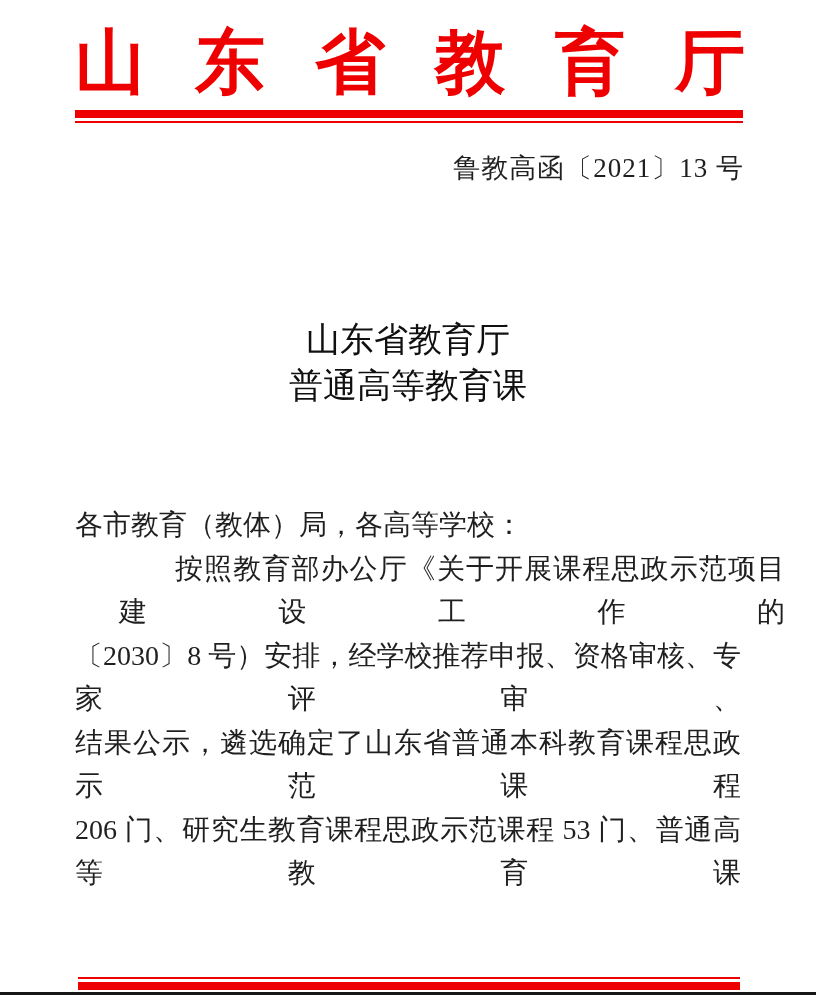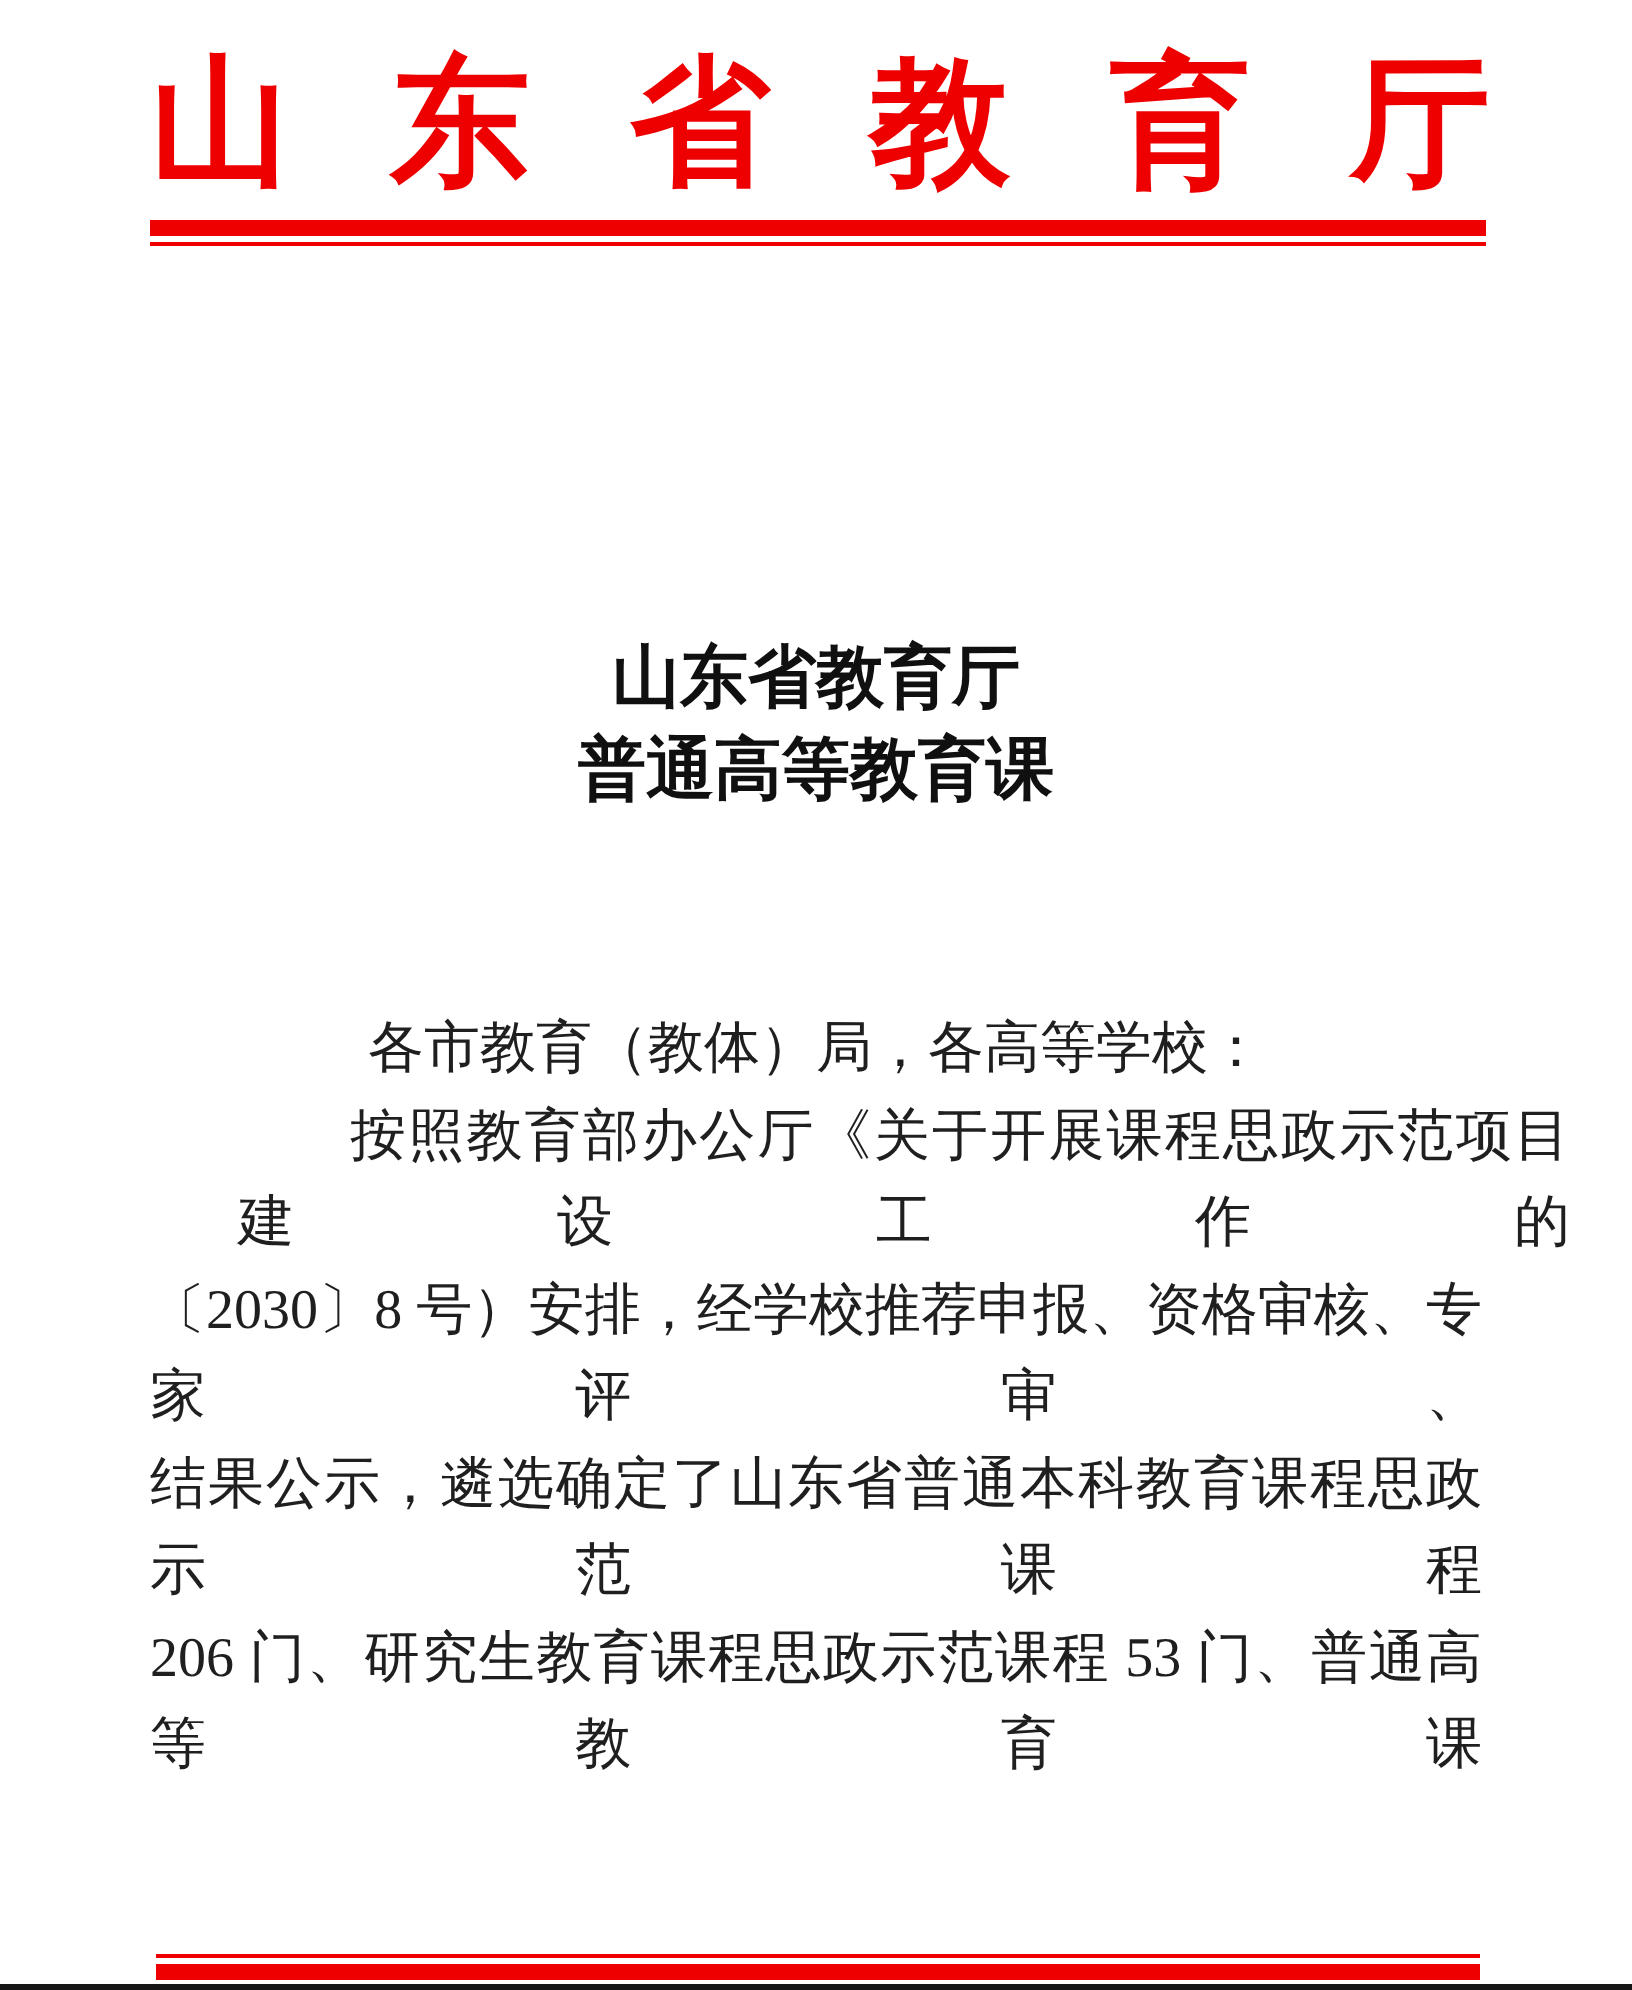--- a/index.html
+++ b/index.html
@@ -49,39 +49,39 @@
     letter-spacing: 1px;
   }
 
   
   .notice-title {
     position: absolute;
     left: 0;
     top: 317px;
     width: 816px;
     text-align: center;
-    font-weight: bold;
+    font-weight: normal;
     font-size: 34px;
     line-height: 46px;
     color: #101010;
   }
 
   
   .body-block {
     position: absolute;
     left: 75px;
     top: 503px;
     width: 666px;
     font-size: 28px;
     line-height: 43.5px;
     color: #1f1f1f;
   }
   .body-line { width: 100%; }
   .body-line.justify { text-align: justify; text-align-last: justify; }
-  .body-line.left { text-align: center; }
+  .body-line.left { text-align: left; }
   .body-line.indent { text-indent: 56px; margin-left: 44px; }
 
   
   .rule-bottom-thin  { left: 78px; top: 977px; width: 662px; height: 2px; }
   .rule-bottom-thick { left: 78px; top: 982px; width: 662px; height: 8px; }
 
   
   .page-edge {
     position: absolute;
     left: 0;
@@ -101,20 +101,21 @@
       <span>东</span>
       <span>省</span>
       <span>教</span>
       <span>育</span>
       <span>厅</span>
     </h1>
 
   <div class="rule rule-top-thick"></div>
   <div class="rule rule-top-thin"></div>
 
+  <div class="doc-number">鲁教高函〔2021〕13 号</div>
 
   <div class="notice-title">
     <div>山东省教育厅</div>
     <div>普通高等教育课</div>
   </div>
 
   <div class="body-block">
     <div class="body-line left">各市教育（教体）局，各高等学校：</div>
     <div class="body-line justify indent">按照教育部办公厅《关于开展课程思政示范项目建设工作的</div>
     <div class="body-line justify">〔2030〕8 号）安排，经学校推荐申报、资格审核、专家评审、</div>

